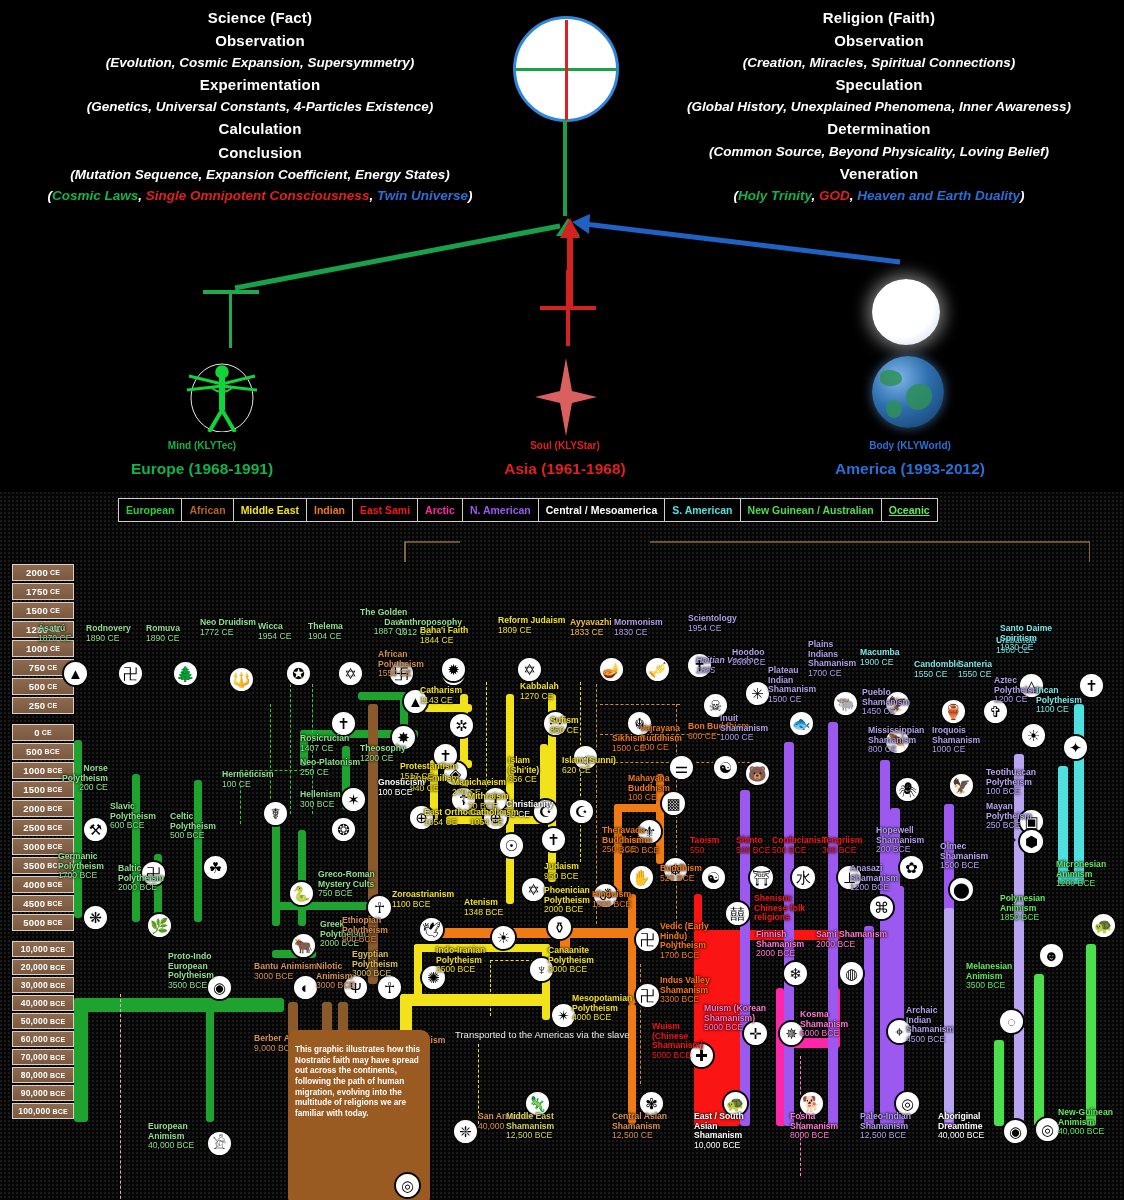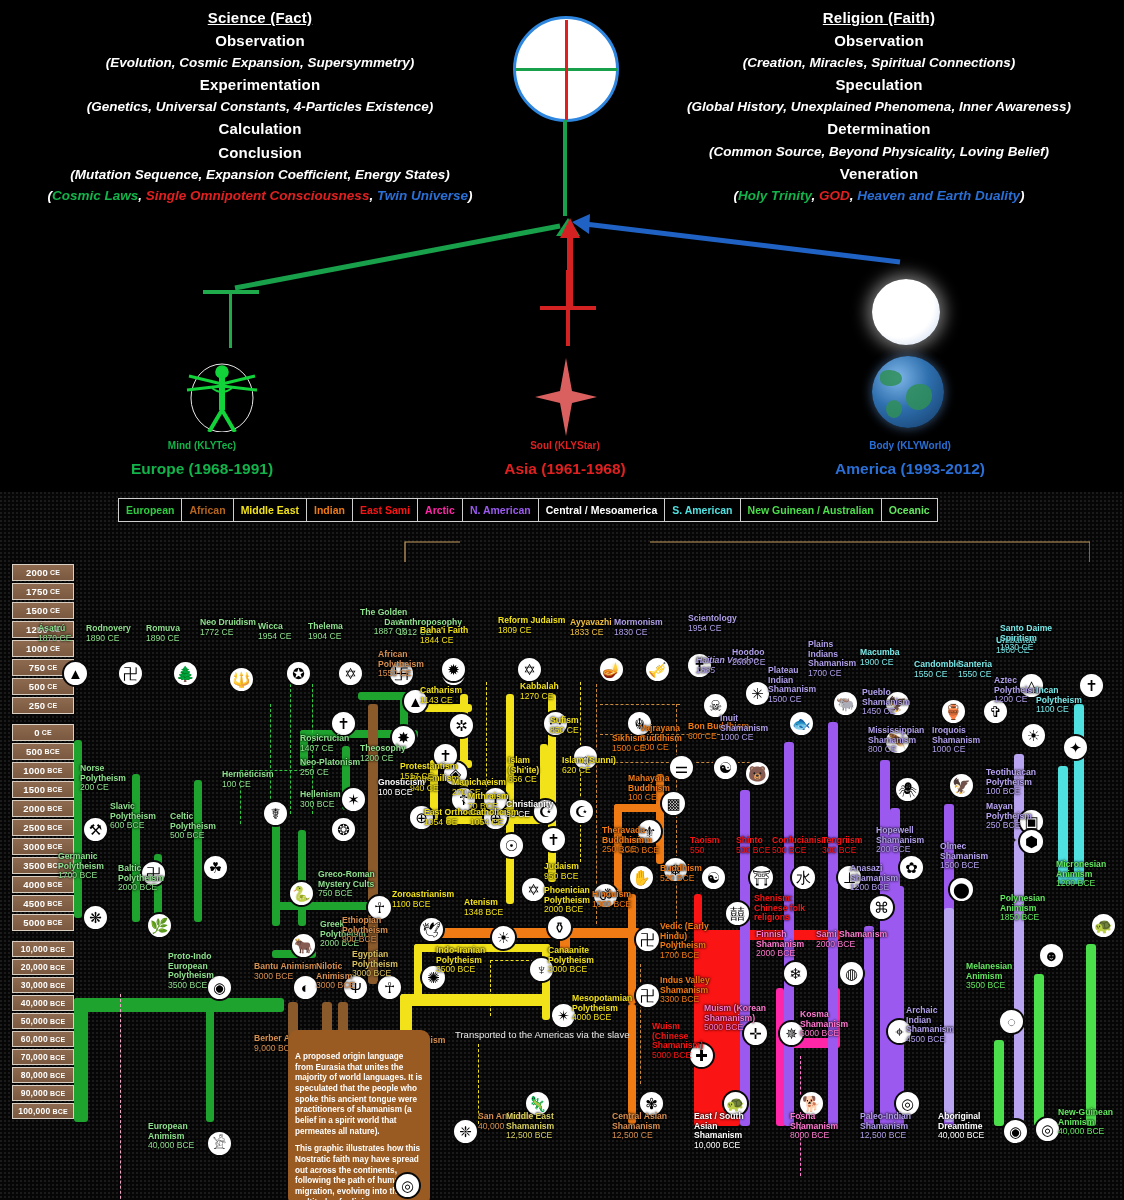--- a/index.html
+++ b/index.html
@@ -6,21 +6,21 @@
   html,body { background:#000; }
   body {
     width:1124px; height:1200px; position:relative; overflow:hidden;
     font-family:"Liberation Sans", sans-serif; color:#fff;
   }
 
   
   #top-panel { position:absolute; left:0; top:0; width:1124px; height:492px; background:#000; }
 
   .col-head { font-weight:bold; font-size:15px; text-align:center; letter-spacing:.2px;}
-  .col-head.u { text-decoration:underline; }
+  .col-head.u { }
   .col-sub { font-style:italic; font-weight:bold; font-size:13.5px; text-align:center; }
 
   #science-col { position:absolute; left:20px; top:8px; width:480px; }
   #religion-col { position:absolute; right:10px; top:8px; width:470px; }
   .col-line { margin-bottom:3px; line-height:1.34; }
 
   .c-green { color:#12b34a; }
   .c-red   { color:#e02020; }
   .c-blue  { color:#2a6fd6; }
 
@@ -207,21 +207,21 @@
       <div class="lg" style="color: rgb(46, 204, 64);">European</div>
       <div class="lg" style="color: rgb(181, 101, 29);">African</div>
       <div class="lg" style="color: rgb(242, 226, 26);">Middle East</div>
       <div class="lg" style="color: rgb(240, 122, 20);">Indian</div>
       <div class="lg" style="color: rgb(251, 20, 20);">East Sami</div>
       <div class="lg" style="color: rgb(255, 38, 168);">Arctic</div>
       <div class="lg" style="color: rgb(155, 89, 240);">N. American</div>
       <div class="lg" style="color: rgb(255, 255, 255);">Central / Mesoamerica</div>
       <div class="lg" style="color: rgb(79, 224, 224);">S. American</div>
       <div class="lg" style="color: rgb(76, 223, 76);">New Guinean / Australian</div>
-      <div class="lg" style="color: rgb(99, 232, 95);">Oceanic</div>
+      <div class="lg" style="color: rgb(99, 232, 95); text-decoration: underline;">Oceanic</div>
     </div>
 
   <div id="timescale">
     <div class="grp" id="ts-ce">
         <div class="tsrow">2000<span class="era">CE</span></div>
         <div class="tsrow">1750<span class="era">CE</span></div>
         <div class="tsrow">1500<span class="era">CE</span></div>
         <div class="tsrow">1250<span class="era">CE</span></div>
         <div class="tsrow">1000<span class="era">CE</span></div>
         <div class="tsrow">750<span class="era">CE</span></div>
@@ -423,21 +423,21 @@
       <div class="node">
         <div class="nd-icon" style="left: 498px; top: 340px;">☉</div>
         <div class="nd-label" style="left: 468px; top: 300px; color: rgb(242, 226, 26);">Mithraism<br><span class="sm">70 BCE</span></div>
       </div>
       <div class="node">
         <div class="nd-icon" style="left: 540px; top: 334px;">✝</div>
         <div class="nd-label" style="left: 506px; top: 308px; color: rgb(255, 255, 255);">Christianity<br><span class="sm">33 CE</span></div>
       </div>
       <div class="node">
         <div class="nd-icon" style="left: 82px; top: 324px;">⚒</div>
-        <div class="nd-label" style="left: 80px; top: 272px; color: rgb(143, 224, 143);">Norse<br>Polytheism<br><span class="sm">200 CE</span></div>
+        <div class="nd-label" style="left: 62px; top: 272px; color: rgb(143, 224, 143); text-align: right;">Norse<br>Polytheism<br><span class="sm">200 CE</span></div>
       </div>
       <div class="node">
         <div class="nd-icon" style="left: 140px; top: 368px;">卍</div>
         <div class="nd-label" style="left: 110px; top: 310px; color: rgb(143, 224, 143);">Slavic<br>Polytheism<br><span class="sm">600 BCE</span></div>
       </div>
       <div class="node">
         <div class="nd-icon" style="left: 82px; top: 412px;">❋</div>
         <div class="nd-label" style="left: 58px; top: 360px; color: rgb(143, 224, 143);">Germanic<br>Polytheism<br><span class="sm">1700 BCE</span></div>
       </div>
       <div class="node">
@@ -776,19 +776,18 @@
         <div class="nd-icon" style="left: 1002px; top: 626px;">◉</div>
         <div class="nd-label" style="left: 938px; top: 620px; color: rgb(255, 255, 255);">Aboriginal<br>Dreamtime<br><span class="sm">40,000 BCE</span></div>
       </div>
       <div class="node">
         <div class="nd-icon" style="left: 1034px; top: 624px;">◎</div>
         <div class="nd-label" style="left: 1058px; top: 616px; color: rgb(99, 232, 95);">New-Guinean<br>Animism<br><span class="sm">40,000 BCE</span></div>
       </div>
     </div>
 
   <div class="info-box" id="nostratic-box" style="left:288px;top:538px;width:142px;height:176px;padding:8px 7px">
-    <p style="margin-top:14px">A proposed origin language from Eurasia that unites the majority of world languages. It is speculated that the people who spoke this ancient tongue were practitioners of shamanism (a belief in a spirit world that permeates all nature).</p>
     <p style="margin-top:7px">This graphic illustrates how this Nostratic faith may have spread out across the continents, following the path of human migration, evolving into the multitude of religions we are familiar with today.</p>
 
     <div class="nd-icon" style="left:106px;top:142px;">◎</div>
   </div>
 
 </div>
 
 </body></html>

